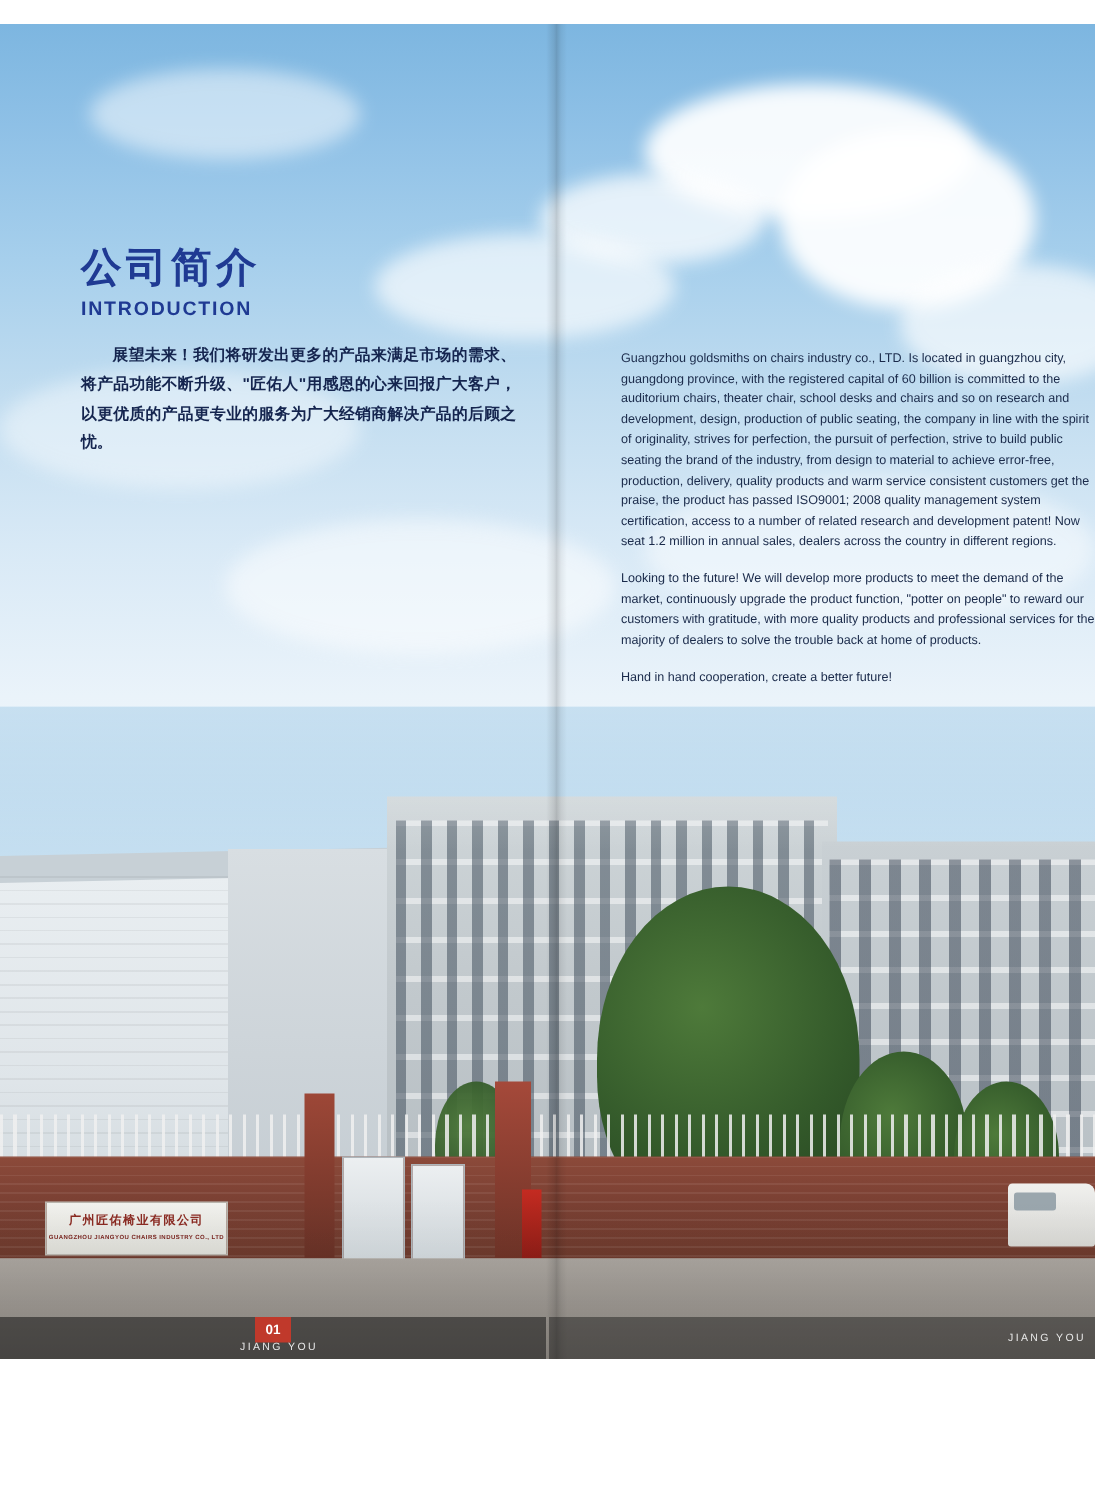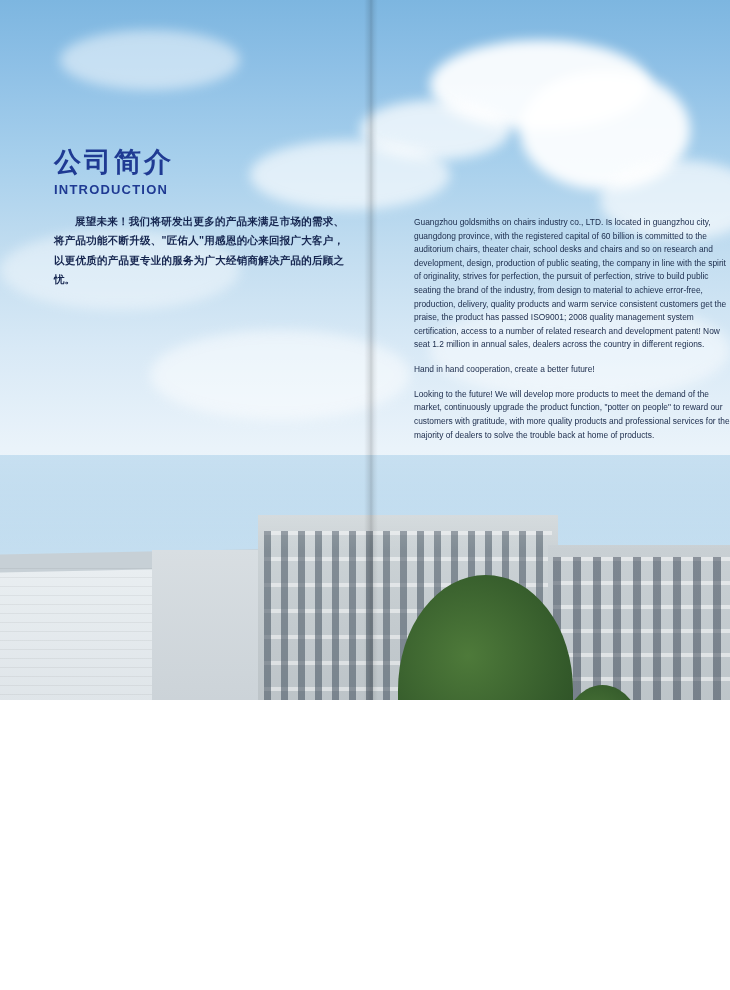--- a/index.html
+++ b/index.html
@@ -12,23 +12,23 @@
     height: 990px;
     position: relative;
     overflow: hidden;
     font-family: "Liberation Sans", sans-serif;
   }
 
   
   .brochure {
     position: absolute;
     left: 0;
-    top: 0;
+    top: 16px;
     width: 730px;
-    height: 700px;
+    height: 890px;
     overflow: hidden;
     background: #cfe6f5;
     text-decoration: underline;
   }
 
   
   .sky {
     position: absolute;
     left: 0; top: 0;
     width: 730px;
@@ -285,20 +285,21 @@
   .footer-left {
     position: absolute;
     left: 0;
     top: 862px;
     width: 364px;
     height: 28px;
     background: rgba(20,20,20,0.55);
     display: flex;
     align-items: center;
     z-index: 50;
+    flex-direction: column;
   }
   .page-num {
     background: #c0392b;
     color: #ffffff;
     font-size: 9px;
     font-weight: bold;
     padding: 4px 7px;
     line-height: 1;
   }
   .footer-brand {
@@ -357,22 +358,22 @@
     <h1 class="heading-cn">公司简介</h1>
     <div class="heading-en">INTRODUCTION</div>
   </div>
 
   <div class="cn-col">
     <p>展望未来！我们将研发出更多的产品来满足市场的需求、将产品功能不断升级、"匠佑人"用感恩的心来回报广大客户，以更优质的产品更专业的服务为广大经销商解决产品的后顾之忧。</p>
   </div>
 
   <div class="en-col">
     <p class="wrapped">Guangzhou goldsmiths on chairs industry co., LTD. Is located in guangzhou city, guangdong province, with the registered capital of 60 billion is committed to the auditorium chairs, theater chair, school desks and chairs and so on research and development, design, production of public seating, the company in line with the spirit of originality, strives for perfection, the pursuit of perfection, strive to build public seating the brand of the industry, from design to material to achieve error-free, production, delivery, quality products and warm service consistent customers get the praise, the product has passed ISO9001; 2008 quality management system certification, access to a number of related research and development patent! Now seat 1.2 million in annual sales, dealers across the country in different regions.</p>
+    <p class="wrapped">Looking to the future! We will develop more products to meet the demand of the market, continuously upgrade the product function, "potter on people" to reward our customers with gratitude, with more quality products and professional services for the majority of dealers to solve the trouble back at home of products.</p>
     <p class="wrapped">Hand in hand cooperation, create a better future!</p>
-    <p class="wrapped">Looking to the future! We will develop more products to meet the demand of the market, continuously upgrade the product function, "potter on people" to reward our customers with gratitude, with more quality products and professional services for the majority of dealers to solve the trouble back at home of products.</p>
   </div>
 
   <div class="photo">
     <div class="ph-sky"></div>
 
     <div class="bldg-left">
       <div class="bldg-left-lines"></div>
     </div>
     <div class="annex"></div>
 

